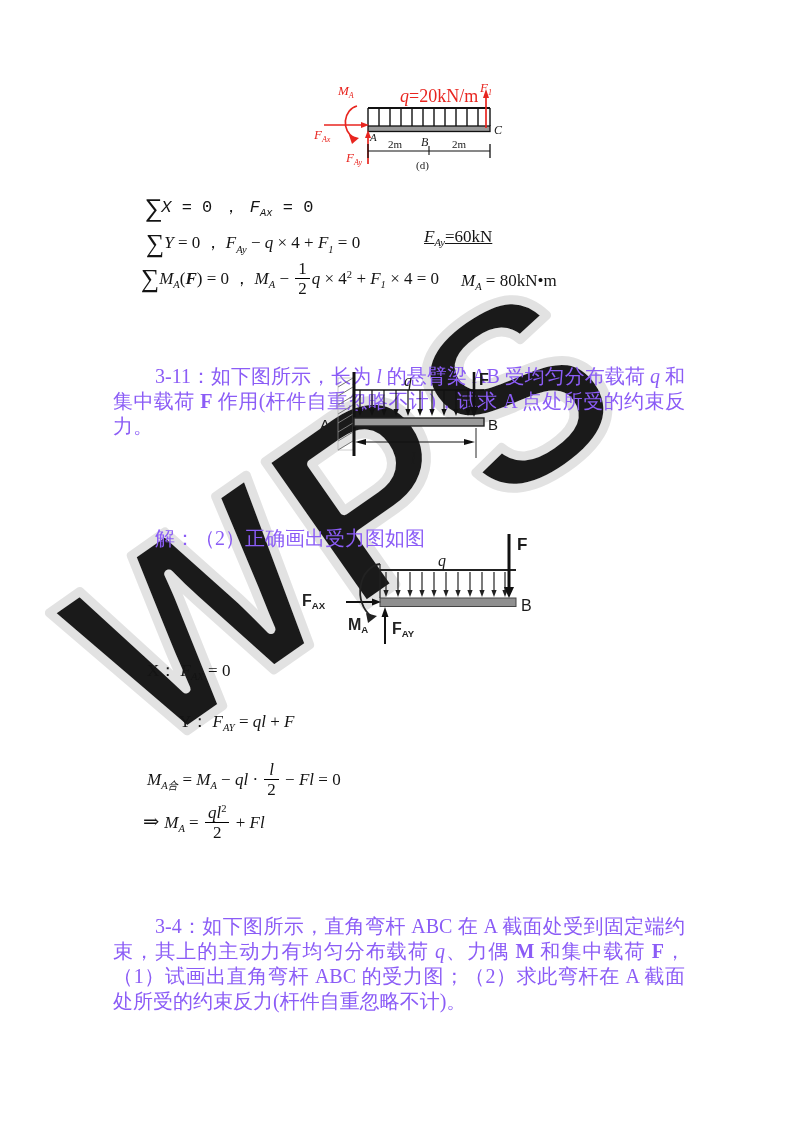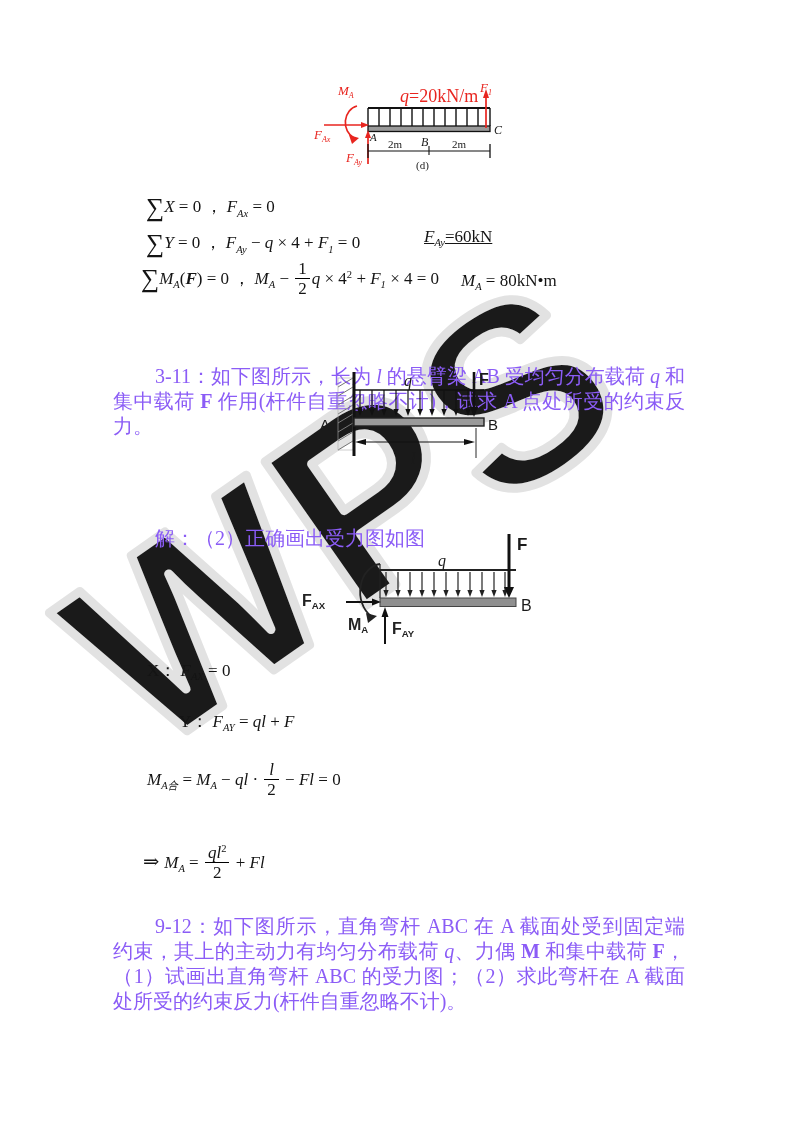--- a/index.html
+++ b/index.html
@@ -74,21 +74,21 @@
       <text x="136" y="64" font-size="11">2m</text>
       <text x="100" y="85" font-size="11">(d)</text>
     </svg>
     <span class="figlabel fig-overlay-red" style="left:84px;top:2px;font-size:18px;"><span class="tk-i">q</span><span class="tk-r">=20kN/m</span></span>
     <span class="figlabel fig-overlay-red" style="left:22px;top:-1px;"><span class="tk-i">M</span><span class="tk-sub">A</span></span>
     <span class="figlabel fig-overlay-red" style="left:-2px;top:43px;"><span class="tk-i">F</span><span class="tk-sub">Ax</span></span>
     <span class="figlabel fig-overlay-red" style="left:30px;top:66px;"><span class="tk-i">F</span><span class="tk-sub">Ay</span></span>
     <span class="figlabel fig-overlay-red" style="left:164px;top:-4px;"><span class="tk-i">F</span><span class="tk-sub">1</span></span>
   </div>
 
-  <div class="eq" style="left:146px;top:195px;"><span class="tk-sum">∑</span><span class="tk-i">X</span><span class="tk-r"> = 0 ，  </span><span class="tk-i">F</span><span class="tk-sub">Ax</span><span class="tk-r"> = 0</span></div>
+  <div class="eq" style="left:146px;top:195px;font-family:Liberation Mono, monospace;"><span class="tk-sum">∑</span><span class="tk-i">X</span><span class="tk-r"> = 0 ，  </span><span class="tk-i">F</span><span class="tk-sub">Ax</span><span class="tk-r"> = 0</span></div>
   <div class="eq" style="left:146px;top:231px;"><span class="tk-sum">∑</span><span class="tk-i">Y</span><span class="tk-r"> = 0 ，  </span><span class="tk-i">F</span><span class="tk-sub">Ay</span><span class="tk-r"> − </span><span class="tk-i">q</span><span class="tk-r"> × 4 + </span><span class="tk-i">F</span><span class="tk-sub">1</span><span class="tk-r"> = 0</span></div>
   <div class="eq" style="left:424px;top:227px;text-decoration:underline;"><span class="tk-i">F</span><span class="tk-sub">Ay</span><span class="tk-r">=60kN</span></div>
   <div class="eq" style="left:141px;top:259px;"><span class="tk-sum">∑</span><span class="tk-i">M</span><span class="tk-sub">A</span><span class="tk-r">(</span><span class="tk-bi">F</span><span class="tk-r">) = 0 ， </span><span class="tk-i">M</span><span class="tk-sub">A</span><span class="tk-r"> − </span><span class="frac"><span class="num"><span class="tk-r">1</span></span><span class="den"><span class="tk-r">2</span></span></span><span class="tk-i">q</span><span class="tk-r"> × 4</span><span class="tk-sup">2</span><span class="tk-r"> + </span><span class="tk-i">F</span><span class="tk-sub">1</span><span class="tk-r"> × 4 = 0</span></div>
   <div class="eq" style="left:461px;top:271px;"><span class="tk-i">M</span><span class="tk-sub">A</span><span class="tk-r"> = 80kN•m</span></div>
 
   <div class="para" style="left:113px;top:316px;"><span class="tk-r">3-11：如下图所示，长为 </span><span class="tk-i">l</span><span class="tk-r"> 的悬臂梁 AB 受均匀分布载荷 </span><span class="tk-i">q</span><span class="tk-r"> 和集中载荷 </span><span class="tk-b">F</span><span class="tk-r"> 作用(杆件自重忽略不计)，试求 A 点处所受的约束反力。</span></div>
 
   <div class="abs" style="left:308px;top:372px;width:228px;height:98px;">
     <svg width="228" height="98" viewBox="0 0 228 98">
       <g stroke="#777" stroke-width="1">
@@ -181,17 +181,17 @@
       <text class="sans" x="223" y="97" font-size="16">B</text>
     </svg>
     <span class="figlabel fig-overlay-bold" style="left:4px;top:78px;"><span class="tk-b">F</span><span class="tk-subb">AX</span></span>
     <span class="figlabel fig-overlay-bold" style="left:50px;top:102px;"><span class="tk-b">M</span><span class="tk-subb">A</span></span>
     <span class="figlabel fig-overlay-bold" style="left:94px;top:106px;"><span class="tk-b">F</span><span class="tk-subb">AY</span></span>
   </div>
 
   <div class="eq" style="left:147px;top:659px;"><span class="tk-r">X：  </span><span class="tk-i">F</span><span class="tk-sub">AX</span><span class="tk-r"> = 0</span></div>
   <div class="eq" style="left:147px;top:710px;margin-left:32px;"><span class="tk-r">Y：  </span><span class="tk-i">F</span><span class="tk-sub">AY</span><span class="tk-r"> = </span><span class="tk-i">ql</span><span class="tk-r"> + </span><span class="tk-i">F</span></div>
   <div class="eq" style="left:147px;top:760px;"><span class="tk-i">M</span><span class="tk-sub">A合</span><span class="tk-r"> = </span><span class="tk-i">M</span><span class="tk-sub">A</span><span class="tk-r"> − </span><span class="tk-i">ql</span><span class="tk-r"> · </span><span class="frac"><span class="num"><span class="tk-i">l</span></span><span class="den"><span class="tk-r">2</span></span></span><span class="tk-r"> − </span><span class="tk-i">Fl</span><span class="tk-r"> = 0</span></div>
-  <div class="eq" style="left:143px;top:803px;margin-top:40px;"><span class="tk-imp">⇒ </span><span class="tk-i">M</span><span class="tk-sub">A</span><span class="tk-r"> = </span><span class="frac"><span class="num"><span class="tk-i">ql</span><span class="tk-sup">2</span></span><span class="den"><span class="tk-r">2</span></span></span><span class="tk-r"> + </span><span class="tk-i">Fl</span></div>
+  <div class="eq" style="left:143px;top:803px;"><span class="tk-imp">⇒ </span><span class="tk-i">M</span><span class="tk-sub">A</span><span class="tk-r"> = </span><span class="frac"><span class="num"><span class="tk-i">ql</span><span class="tk-sup">2</span></span><span class="den"><span class="tk-r">2</span></span></span><span class="tk-r"> + </span><span class="tk-i">Fl</span></div>
 
-  <div class="para" style="left:113px;top:866px;"><span class="tk-r">9-12：如下图所示，直角弯杆 ABC 在 A 截面处受到固定端约束，其上的主动力有均匀分布载荷 </span><span class="tk-i">q</span><span class="tk-r">、力偶 </span><span class="tk-b">M</span><span class="tk-r"> 和集中载荷 </span><span class="tk-b">F</span><span class="tk-r">，（1）试画出直角弯杆 ABC 的受力图；（2）求此弯杆在 A 截面处所受的约束反力(杆件自重忽略不计)。</span></div>
+  <div class="para" style="left:113px;top:866px;"><span class="tk-r">3-4：如下图所示，直角弯杆 ABC 在 A 截面处受到固定端约束，其上的主动力有均匀分布载荷 </span><span class="tk-i">q</span><span class="tk-r">、力偶 </span><span class="tk-b">M</span><span class="tk-r"> 和集中载荷 </span><span class="tk-b">F</span><span class="tk-r">，（1）试画出直角弯杆 ABC 的受力图；（2）求此弯杆在 A 截面处所受的约束反力(杆件自重忽略不计)。</span></div>
 
 </div>
 
 </body></html>

